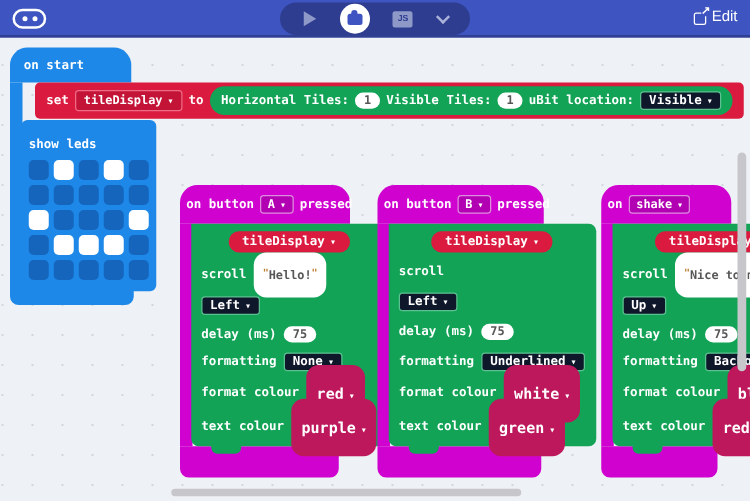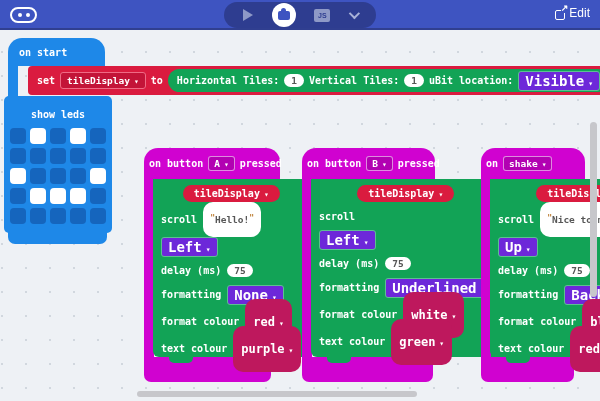--- a/index.html
+++ b/index.html
@@ -60,26 +60,26 @@
   .set-block { position:absolute; left:28px; top:36px; height:29px;
     background:#da1b3f; border-radius:4px; display:inline-flex; align-items:center;
     gap:5px; padding:0 9px; font-size:9.5px; cursor:grab; }
   .dd { white-space:nowrap; color:#fff; font-weight:bold; cursor:pointer; }
   .dd::after { content:"\25BE"; margin-left:4px; font-size:8px; }
   .red-dd { background:#c31438; border:1px solid #ef6b85; border-radius:3px; padding:2px 6px; font-size:9.5px; }
   .init-green { display:inline-flex; align-items:center; gap:5px; height:23px;
     background:#12a356; border-radius:12px; padding:0 9px; }
   .oval { background:#fff; color:#575757; font-weight:bold; font-size:9.5px;
     border-radius:9px; padding:1px 7px; cursor:text; }
-  .rect-dd { background:#6d28d9; border:1px solid #5cc190; border-radius:3px;
-    padding:1px 6px; font-size:14px; }
-
-  
-  .showleds { position:absolute; left:4px; top:66px; width:108px;
-    background:#1e88e8; border-radius:5px; padding:7px 6px 9px 6px; cursor:grab;text-align:center; }
+  .rect-dd { background:#0f172a; border:1px solid #5cc190; border-radius:3px;
+    padding:1px 6px; font-size:10px; }
+
+  
+  .showleds { position:absolute; left:17px; top:66px; width:108px;
+    background:#1e88e8; border-radius:5px; padding:7px 6px 9px 6px; cursor:grab; }
   .led-grid { margin-top:6px; display:grid; grid-template-columns:repeat(5,16px);
     grid-auto-rows:16px; gap:4px; }
   .led { background:#1565bd; border-radius:4px; cursor:pointer; }
   .led.on { background:#ffffff; }
 
   
   .hat { position:absolute; top:118px; height:235px; }
   .hat-top { position:absolute; left:0; top:0; height:31px; background:#d002d0;
     border-radius:14px 14px 0 0; display:flex; align-items:center; gap:5px;
     padding:0 5px; cursor:grab; }
@@ -138,21 +138,21 @@
   <div class="onstart-spine"></div>
   <div class="onstart-bottom"></div>
 
   <div class="set-block">
     <span class="blk-txt">set</span>
     <span class="dd red-dd">tileDisplay</span>
     <span class="blk-txt">to</span>
     <span class="init-green">
       <span class="blk-txt">Horizontal Tiles:</span>
       <span class="oval">1</span>
-      <span class="blk-txt">Vertical Tiles:</span>
+      <span class="blk-txt">Visible Tiles:</span>
       <span class="oval">1</span>
       <span class="blk-txt">uBit location:</span>
       <span class="dd rect-dd">Visible</span>
     </span>
   </div>
 
   <div class="showleds">
     <span class="blk-txt">show leds</span>
     <div class="led-grid">
         <div class="led"></div>

